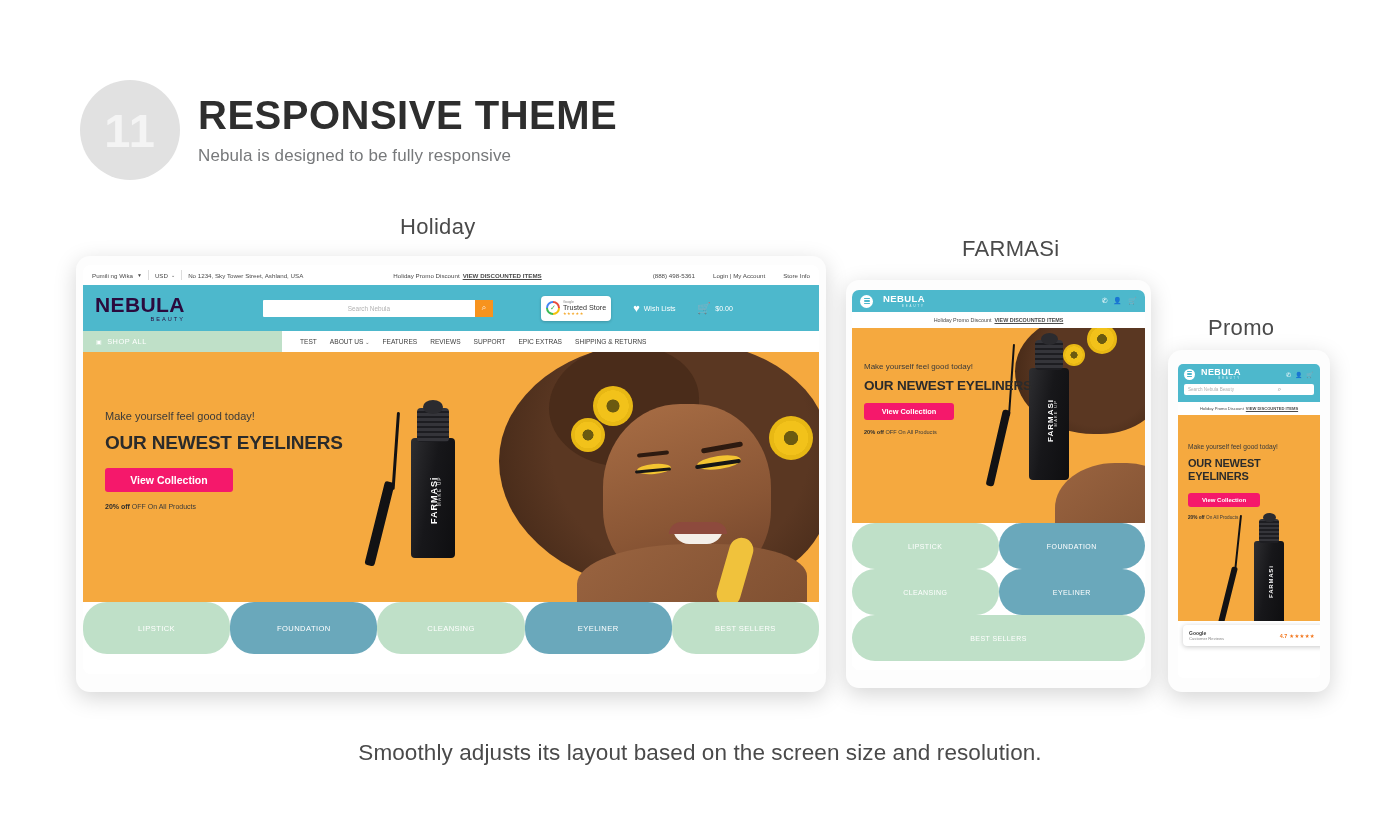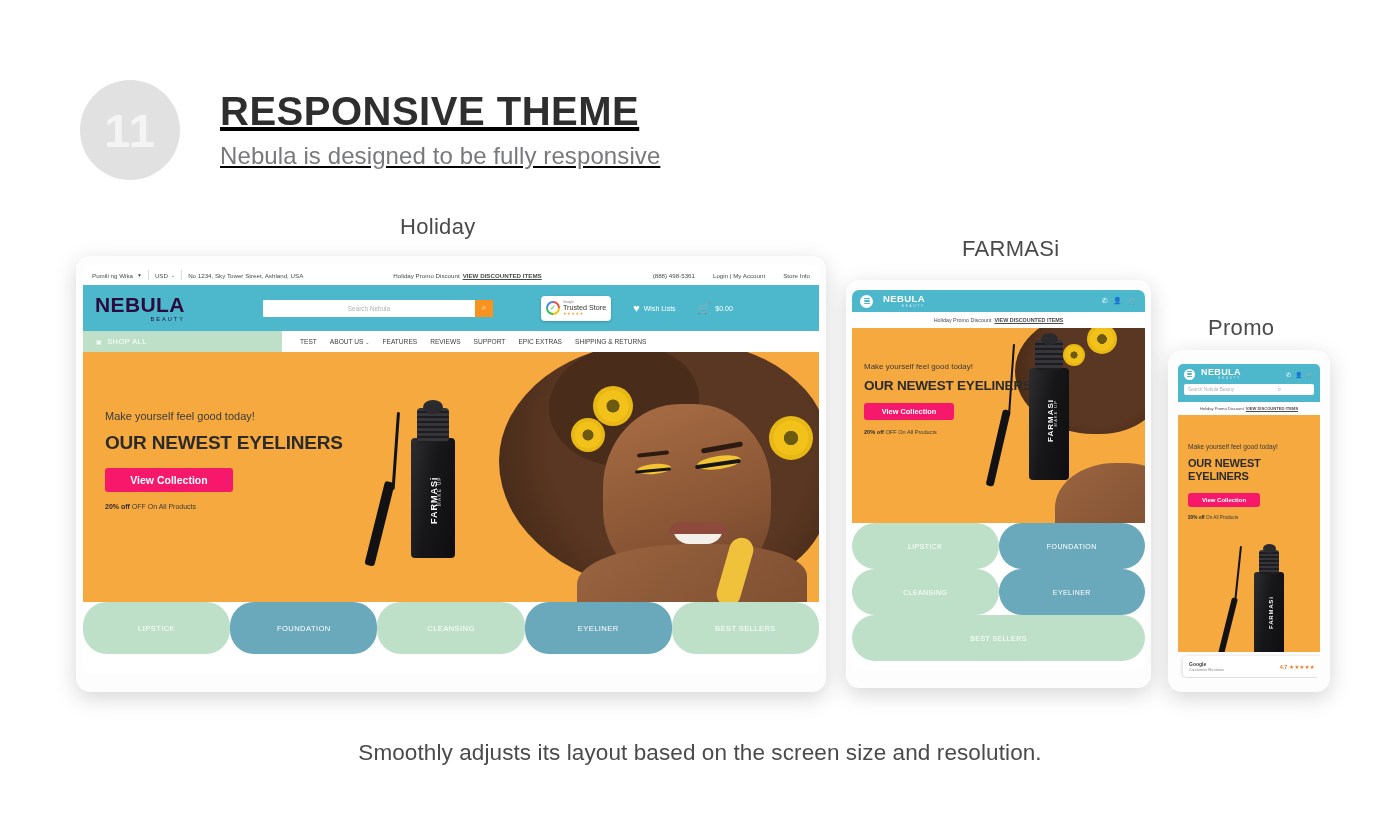--- a/index.html
+++ b/index.html
@@ -10,23 +10,23 @@
   }
   .page{position:absolute;inset:0;}
 
   
   .hdr{position:absolute;left:80px;top:80px;display:flex;align-items:center;}
   .num-circle{
     width:100px;height:100px;border-radius:50%;background:#e1e1e1;
     display:flex;align-items:center;justify-content:center;
     color:#f4f4f4;font-size:47px;font-weight:bold;letter-spacing:1px;
   }
-  .hdr-txt{margin-left:40px;text-decoration:underline;}
+  .hdr-txt{margin-left:18px;}
   .hdr-title{font-size:40px;font-weight:bold;color:#2e2e2e;letter-spacing:.5px;line-height:1;}
-  .hdr-sub{font-size:24px;color:#77797b;margin-top:11px;letter-spacing:.1px;}
+  .hdr-sub{font-size:17px;color:#77797b;margin-top:11px;letter-spacing:.1px;}
 
   
   .dev-label{position:absolute;font-size:22px;color:#4a4a4a;letter-spacing:.3px;}
 
   
   .frame{position:absolute;background:#fdfdfd;border-radius:14px;
     box-shadow:0 6px 22px rgba(0,0,0,.17);}
   .screen{position:absolute;overflow:hidden;background:#fff;}
 
   
@@ -332,21 +332,21 @@
           <span style="text-align:left;color:#b2b2b2;">Search Nebula Beauty</span>
           <span style="color:#777;font-size:6px;">⌕</span>
         </div>
       </div>
 
       <div style="height:13px;background:#fff;display:flex;align-items:center;justify-content:center;font-size:4.1px;color:#4a4a4a;">
         <span>Holiday Promo Discount</span>
         <span style="margin-left:2px;font-weight:bold;text-decoration:underline;">VIEW DISCOUNTED ITEMS</span>
       </div>
 
-      <div class="hero" style="height:237px;">
+      <div class="hero" style="height:206px;">
         <div style="position:absolute;left:10px;top:28px;width:106px;">
           <div class="hero-kicker" style="font-size:6.6px;line-height:1.35;">Make yourself feel good today!</div>
           <div class="hero-title" style="font-size:11px;margin-top:5px;line-height:1.22;">
             <div>OUR NEWEST</div>
             <div>EYELINERS</div>
           </div>
           <div class="btn-pink" style="margin-top:9px;width:72px;height:14px;font-size:6px;">View Collection</div>
           <div class="hero-note" style="font-size:4.7px;margin-top:8px;">
             <b>20% off</b>
             <span>On All Products</span>

